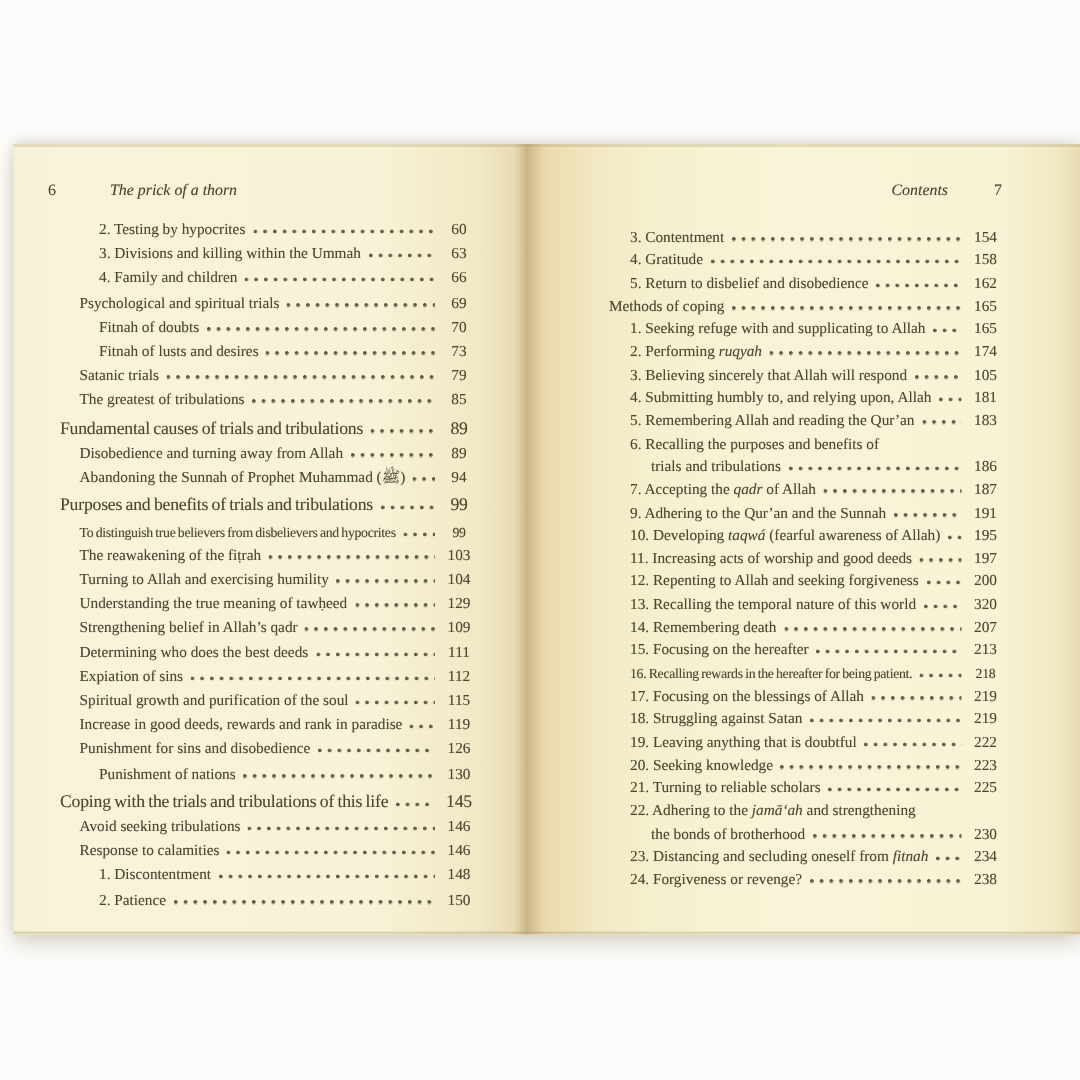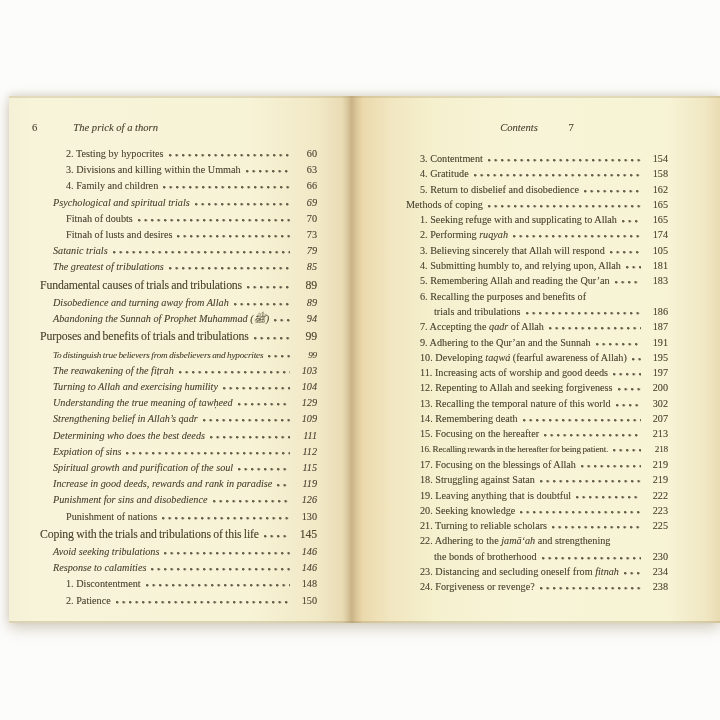--- a/index.html
+++ b/index.html
@@ -35,51 +35,51 @@
   .crease{
     position:absolute;left:333px;top:0;width:20px;height:100%;z-index:4;pointer-events:none;
     background:linear-gradient(to right,
       rgba(140,105,60,0) 0%, rgba(140,105,60,.26) 48%, rgba(140,105,60,.12) 66%, rgba(140,105,60,0) 100%);
   }
   .running-head{
     position:absolute;top:26px;font-size:10.6px;color:#4e4734;
     text-shadow:0 0 .5px rgba(78,70,52,.4);
   }
   .page.left .running-head{left:23px;display:flex;align-items:baseline;gap:36px;}
-  .page.right .running-head{left:53px;width:262px;display:flex;justify-content:center;align-items:baseline;}
+  .page.right .running-head{left:53px;width:262px;display:flex;justify-content:flex-end;align-items:baseline;}
   .running-title{font-style:italic;}
   .head-pagenum{font-style:normal;}
   .page.right .head-pagenum{width:22px;text-align:right;margin-left:14px;}
   .entries{position:absolute;}
   .page.left .entries{left:31px;top:50px;width:277px;}
   .page.right .entries{left:53px;top:55px;width:262px;}
   .row{
     display:flex;align-items:baseline;
     color:#4e4734;font-size:10.2px;
     text-shadow:0 0 .5px rgba(78,70,52,.38);
   }
   .page.left  .row{height:16.2px;line-height:16.2px;}
   .page.right .row{height:15.3px;line-height:15.3px;}
   .page.left  .row.lvl1{height:19.4px;line-height:19.4px;}
   .row .title{white-space:pre;flex:0 1 auto;min-width:0;}
   .row .title i{}
   .lvl1{font-size:11.8px;color:#4f4830;letter-spacing:-0.15px;word-spacing:-0.5px;}
-  .page.left  .lvl2{padding-left:13px;font-style:italic;}
+  .page.left  .lvl2{padding-left:13px;}
   .page.left  .lvl3{padding-left:26px;}
   .page.right .lvl2{padding-left:0;}
   .page.right .lvl3{padding-left:14px;}
   .page.right .lvlc{padding-left:28px;}
   .row.small{font-size:9.2px;letter-spacing:-0.2px;word-spacing:-0.5px;}
   .leader{
     flex:1 1 auto;min-width:2px;height:3px;align-self:baseline;
     margin:0 5px 0 5px;
     background-image:radial-gradient(circle at 1.2px 1.3px, rgba(78,70,52,.88) 1px, rgba(78,70,52,0) 1.5px);
     background-size:6.5px 3px;background-repeat:repeat-x;background-position:left bottom;
   }
-  .pg{flex:0 0 auto;width:22px;text-align:right;}
+  .pg{flex:0 0 auto;width:22px;text-align:center;}
 </style>
 </head>
 <body>
 
 <div class="book">
 
   <div class="page left">
     <div class="running-head">
       <span class="head-pagenum">6</span>
       <span class="running-title">The prick of a thorn</span>
@@ -308,21 +308,21 @@
           <span class="pg">197</span>
         </div>
         <div class="row lvl3">
           <span class="title">12. Repenting to Allah and seeking forgiveness</span>
           <span class="leader"></span>
           <span class="pg">200</span>
         </div>
         <div class="row lvl3">
           <span class="title">13. Recalling the temporal nature of this world</span>
           <span class="leader"></span>
-          <span class="pg">302</span>
+          <span class="pg">320</span>
         </div>
         <div class="row lvl3">
           <span class="title">14. Remembering death</span>
           <span class="leader"></span>
           <span class="pg">207</span>
         </div>
         <div class="row lvl3">
           <span class="title">15. Focusing on the hereafter</span>
           <span class="leader"></span>
           <span class="pg">213</span>

